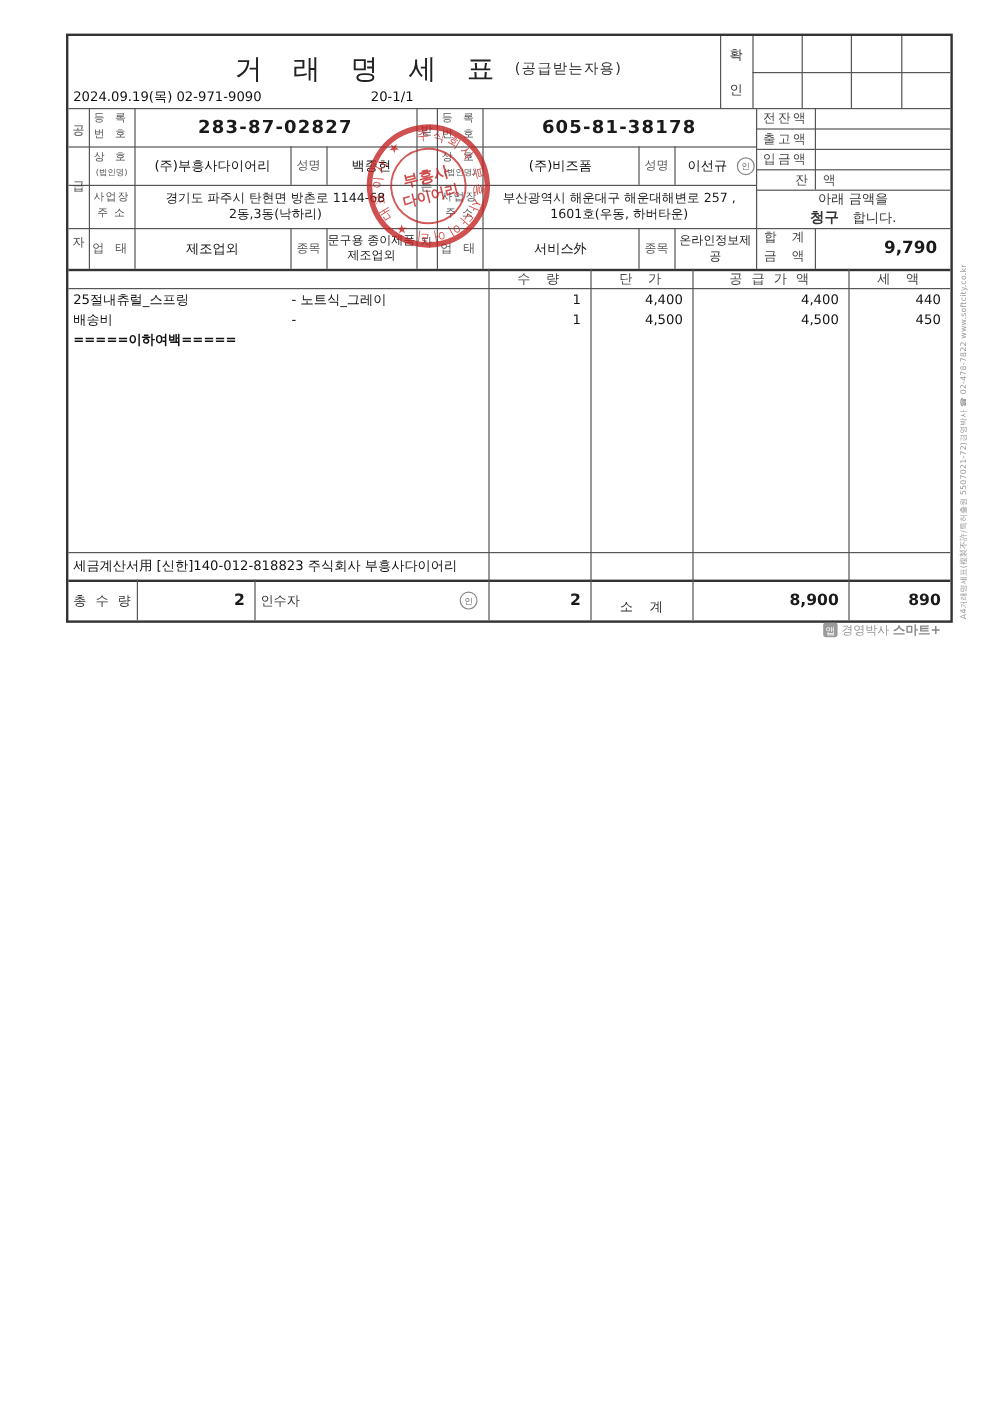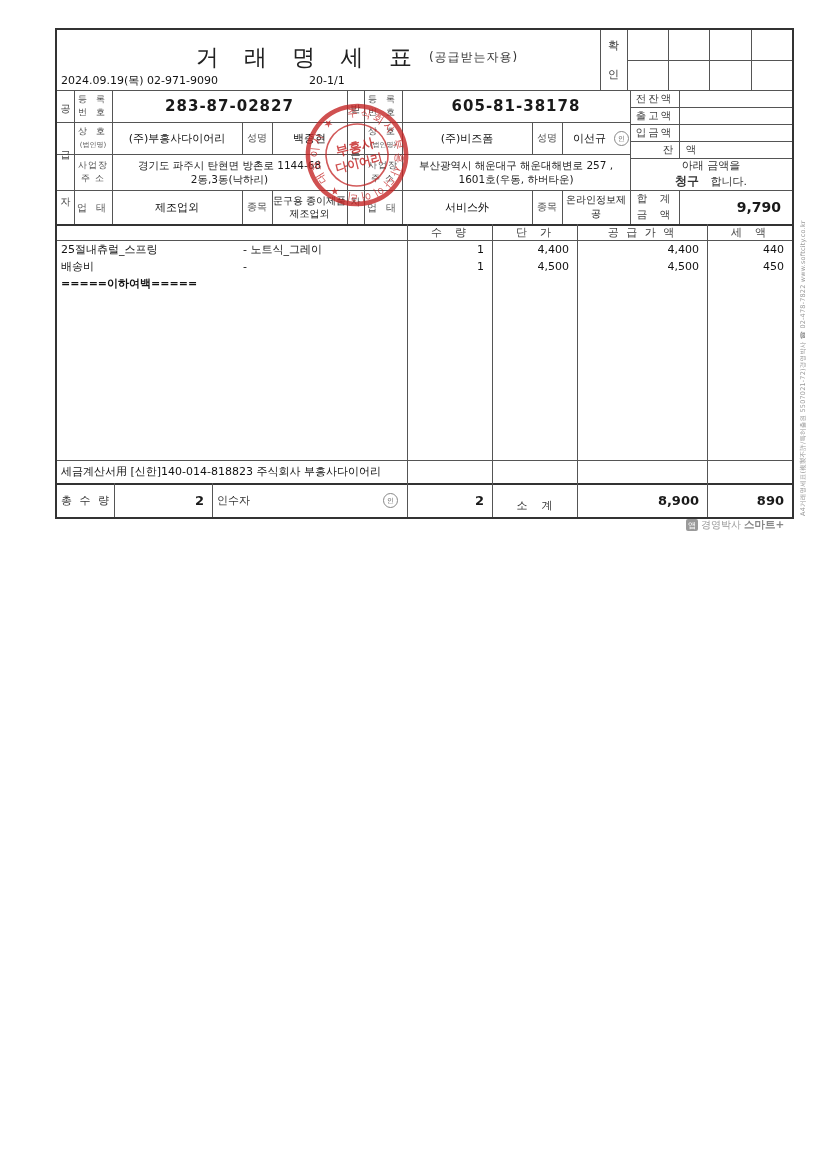--- a/index.html
+++ b/index.html
@@ -202,21 +202,21 @@
     <div>
       <div class="abs itm" style="left:4px;top:229px;width:180px;">배송비</div>
       <div class="abs itm" style="left:186px;top:229px;width:160px;">-</div>
       <div class="cell itm right" style="left:350px;top:229px;width:77px;height:16px;">1</div>
       <div class="cell itm right" style="left:435px;top:229px;width:77px;height:16px;">4,500</div>
       <div class="cell itm right" style="left:520px;top:229px;width:122px;height:16px;">4,500</div>
       <div class="cell itm right" style="left:650px;top:229px;width:77px;height:16px;">450</div>
     </div>
     <div class="abs itm bold" style="left:4px;top:246px;">=====이하여백=====</div>
 
-    <div class="cell itm left" style="left:4px;top:431px;width:344px;height:21px;">세금계산서用 [신한]140-014-818823 주식회사 부흥사다이어리</div>
+    <div class="cell itm left" style="left:4px;top:431px;width:344px;height:21px;">세금계산서用 [신한]140-012-818823 주식회사 부흥사다이어리</div>
 
     <div class="cell" style="left:4px;top:454px;width:50px;height:32px;font-size:11px;color:#333;letter-spacing:2px;">총 수 량</div>
     <div class="cell right bold" style="left:57px;top:454px;width:90px;height:32px;font-size:13px;">2</div>
     <div class="cell left" style="left:160px;top:454px;width:60px;height:32px;font-size:11px;color:#333;">인수자</div>
     <div class="sealmark" style="position:absolute;left:326px;top:463px;">인</div>
     <div class="cell right bold" style="left:350px;top:454px;width:77px;height:32px;font-size:13px;">2</div>
     <div class="cell pre" style="left:435px;top:454px;width:85px;height:42px;font-size:11px;color:#333;">소    계</div>
     <div class="cell right bold" style="left:520px;top:454px;width:122px;height:32px;font-size:13px;">8,900</div>
     <div class="cell right bold" style="left:650px;top:454px;width:77px;height:32px;font-size:13px;">890</div>
 

